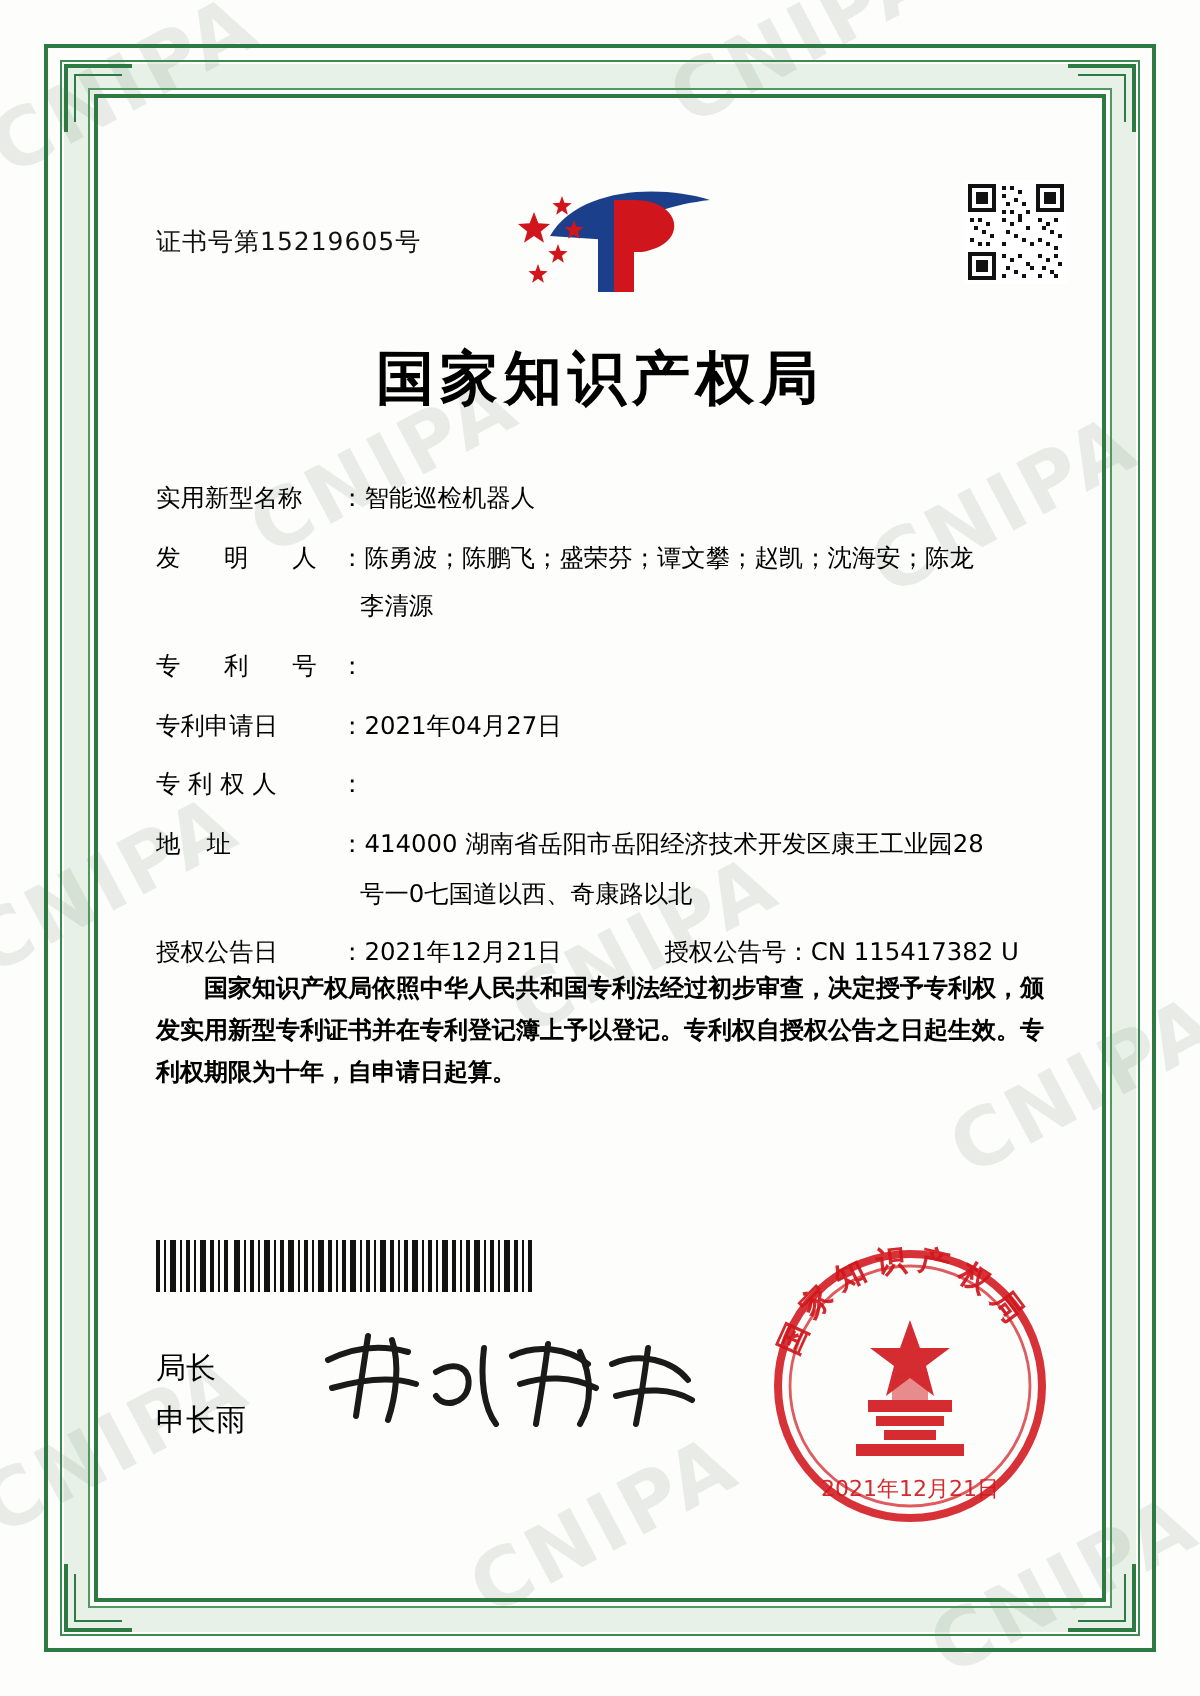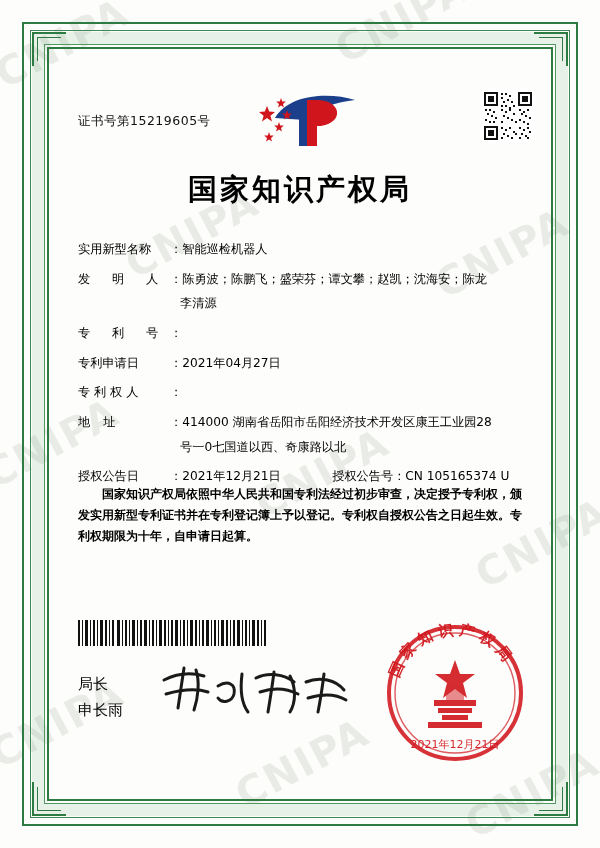--- a/index.html
+++ b/index.html
@@ -430,21 +430,21 @@
         <span class="colon"></span>
         <span class="val">号一0七国道以西、奇康路以北</span>
       </div>
 
       <div class="row2">
         <span class="lbl">授权公告日</span>
         <span class="colon">：</span>
         <span style="flex:0 0 150px;">2021年12月21日</span>
         <span class="half-lbl">授权公告号</span>
         <span class="colon">：</span>
-        <span>CN 105165374 U</span>
+        <span>CN 115417382 U</span>
       </div>
 
     </div>
 
     <div class="para p1">
       <span class="indent">国家知识产权局依照中华人民共和国专利法经过初步审查，决定授予专利权，颁发实用新型专利证书并在专利登记簿上予以登记。专利权自授权公告之日起生效。专利权期限为十年，自申请日起算。</span>
     </div>
 
     <div class="barcode">
       <svg width="190" height="26" viewBox="0 0 190 26">

